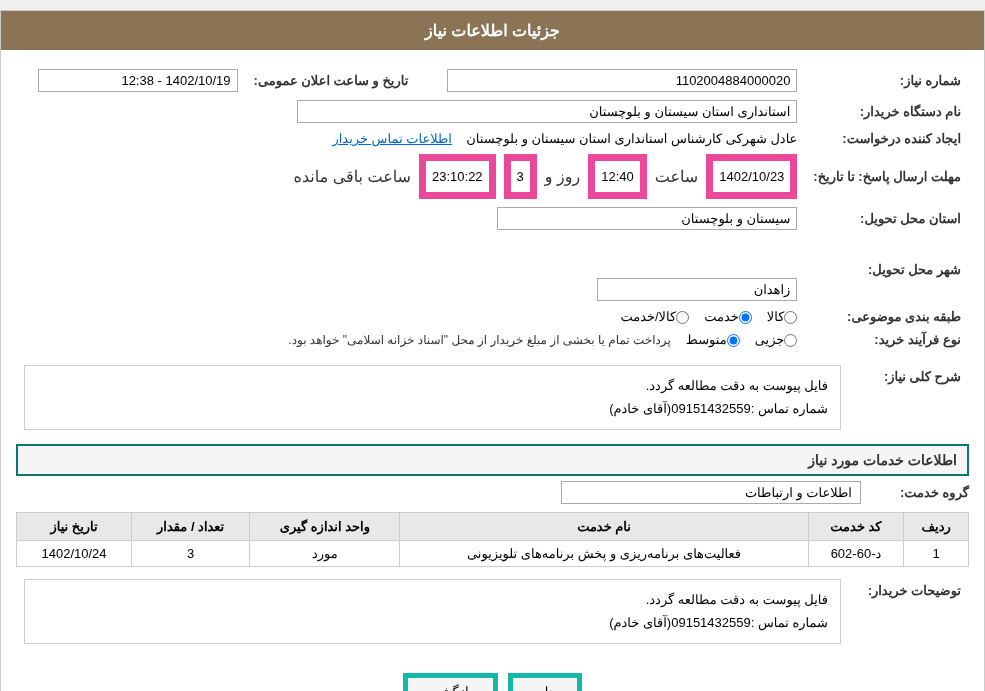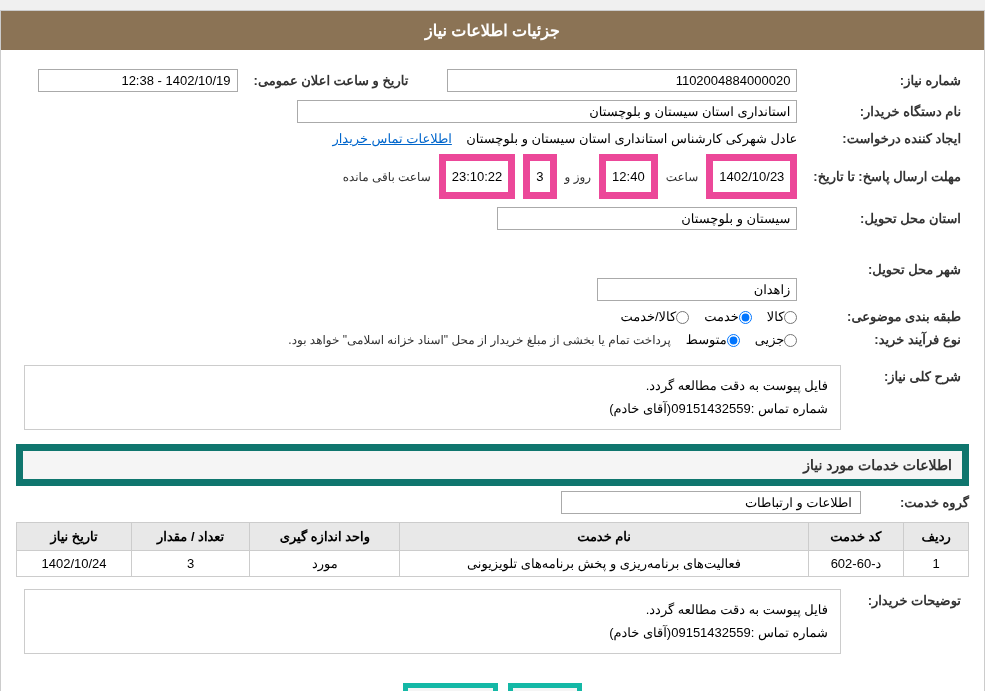--- a/index.html
+++ b/index.html
@@ -61,35 +61,35 @@
       text-decoration: underline;
       cursor: pointer;
     }
     .date-box {
       border: 7px solid #ec4899;
       padding: 8px 6px;
       background: #fff;
       text-align: center;
     }
     .small-label {
-      font-size: 12px;
+      font-size: 16px;
       color: #333;
     }
     .radio-group {
       display: flex;
       gap: 15px;
       align-items: center;
     }
     .radio-item {
       display: flex;
       align-items: flex-end;
     }
     .section-header {
       background: #f5f5f5;
-      border: 7px solid #0f766e;
+      border: 2px solid #0f766e;
       padding: 6px 10px;
       font-weight: bold;
       font-size: 14px;
       color: #333;
       margin: 10px 0 5px 0;
     }
     .services-table {
       width: 100%;
       border-collapse: collapse;
       margin: 8px 0;

